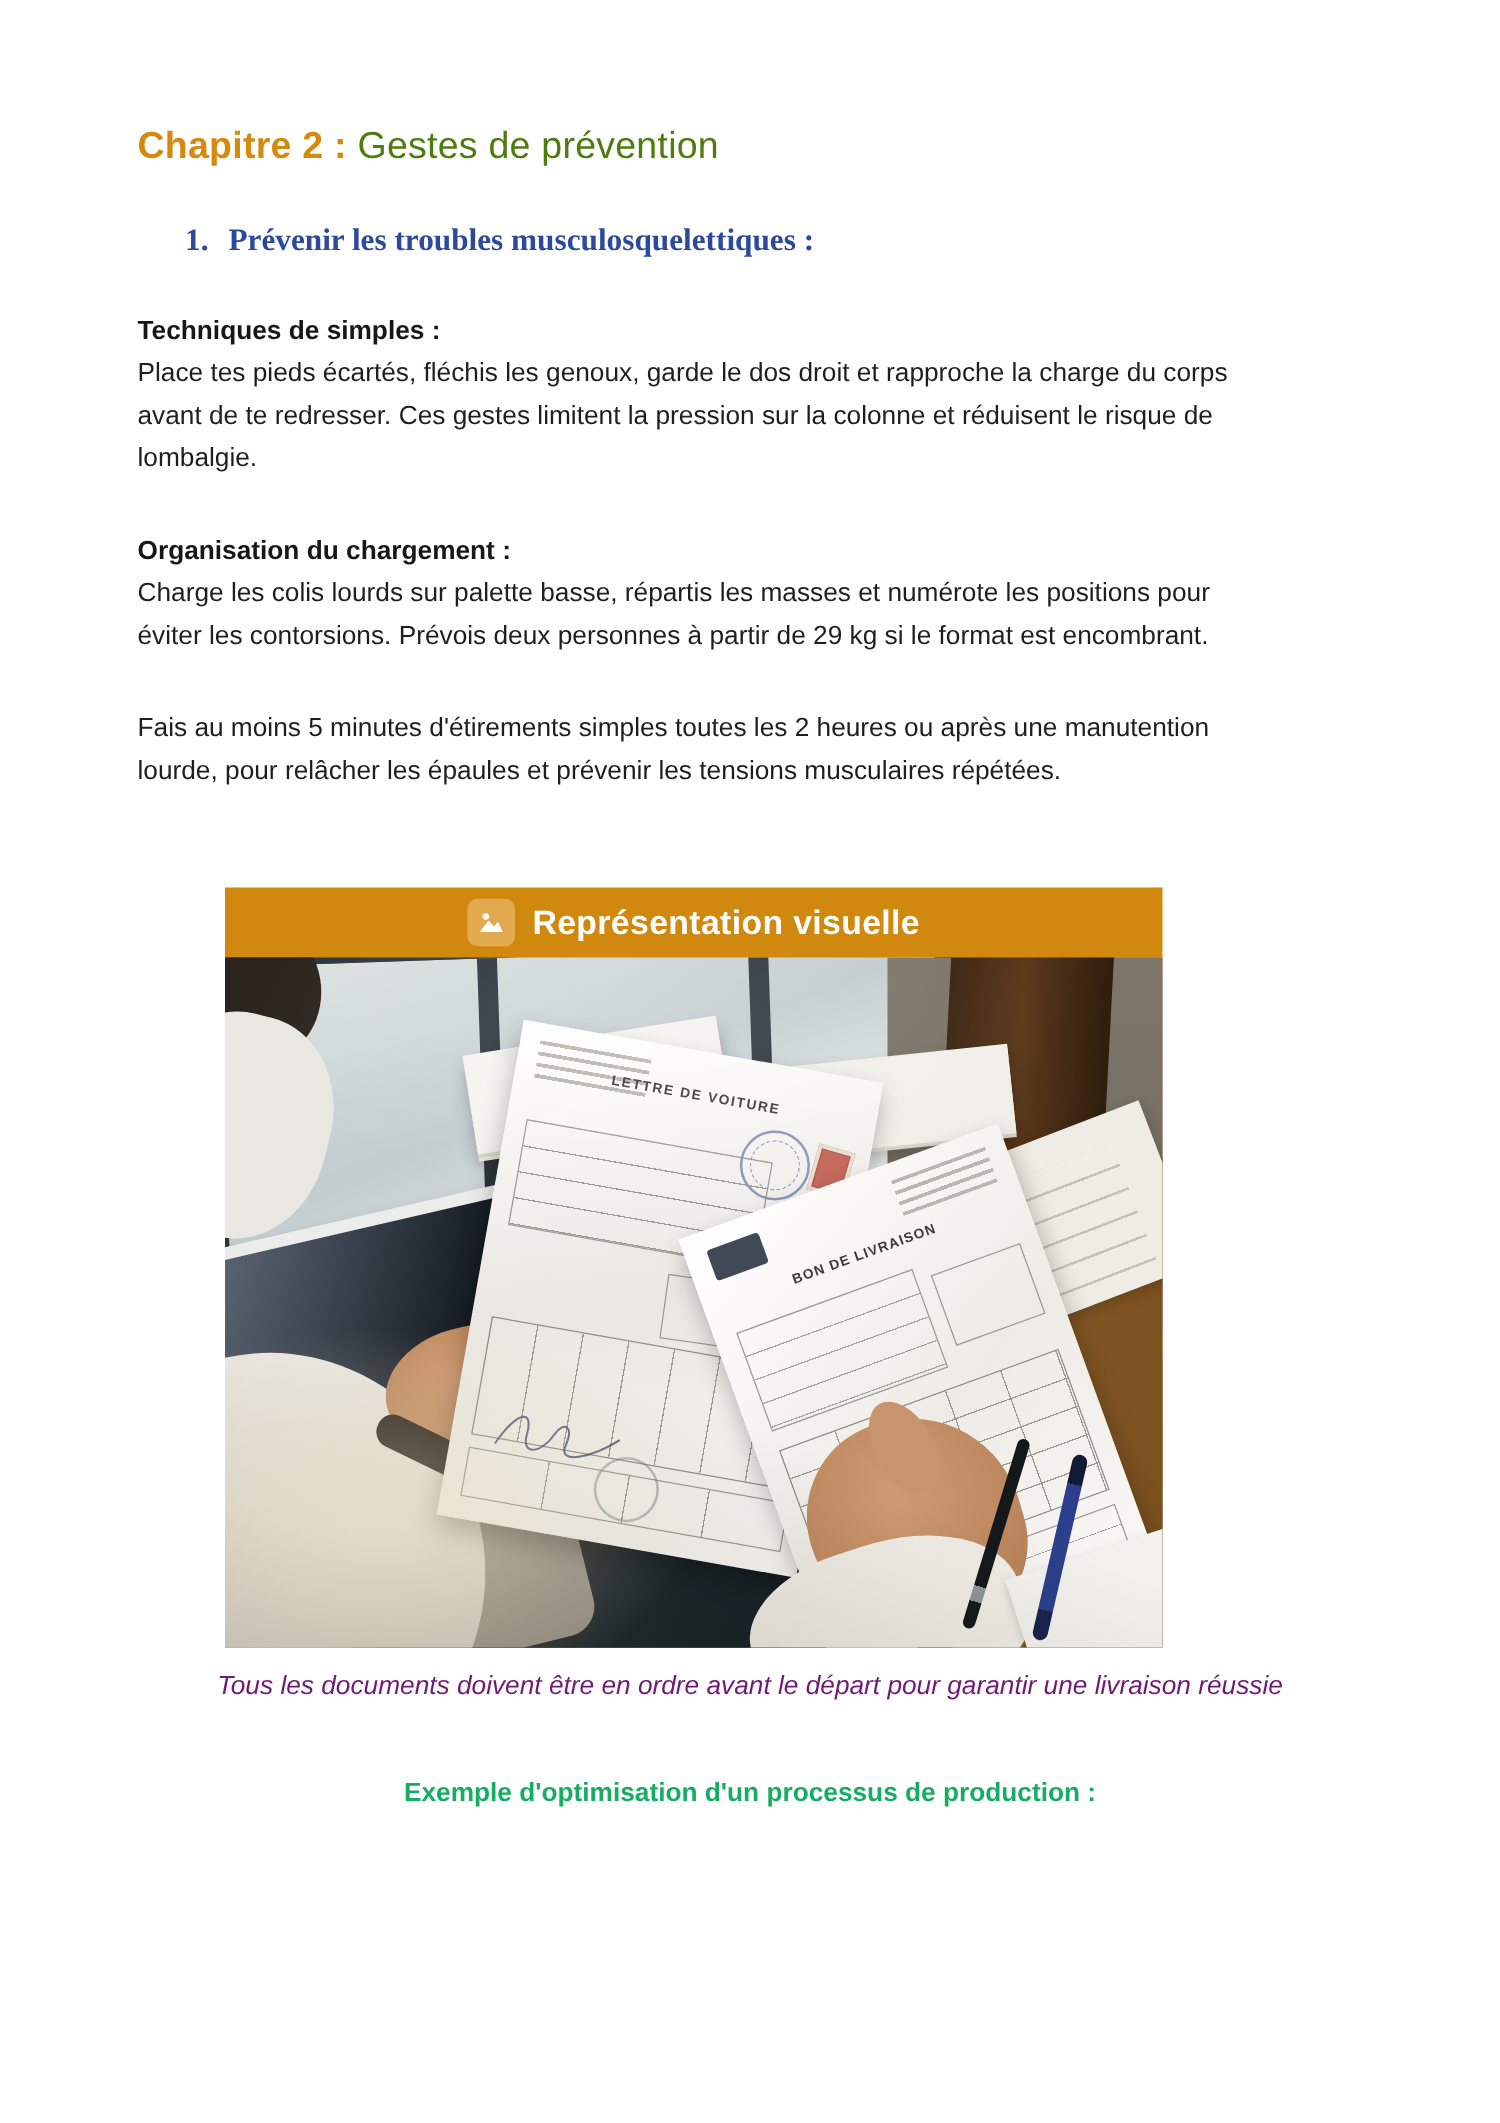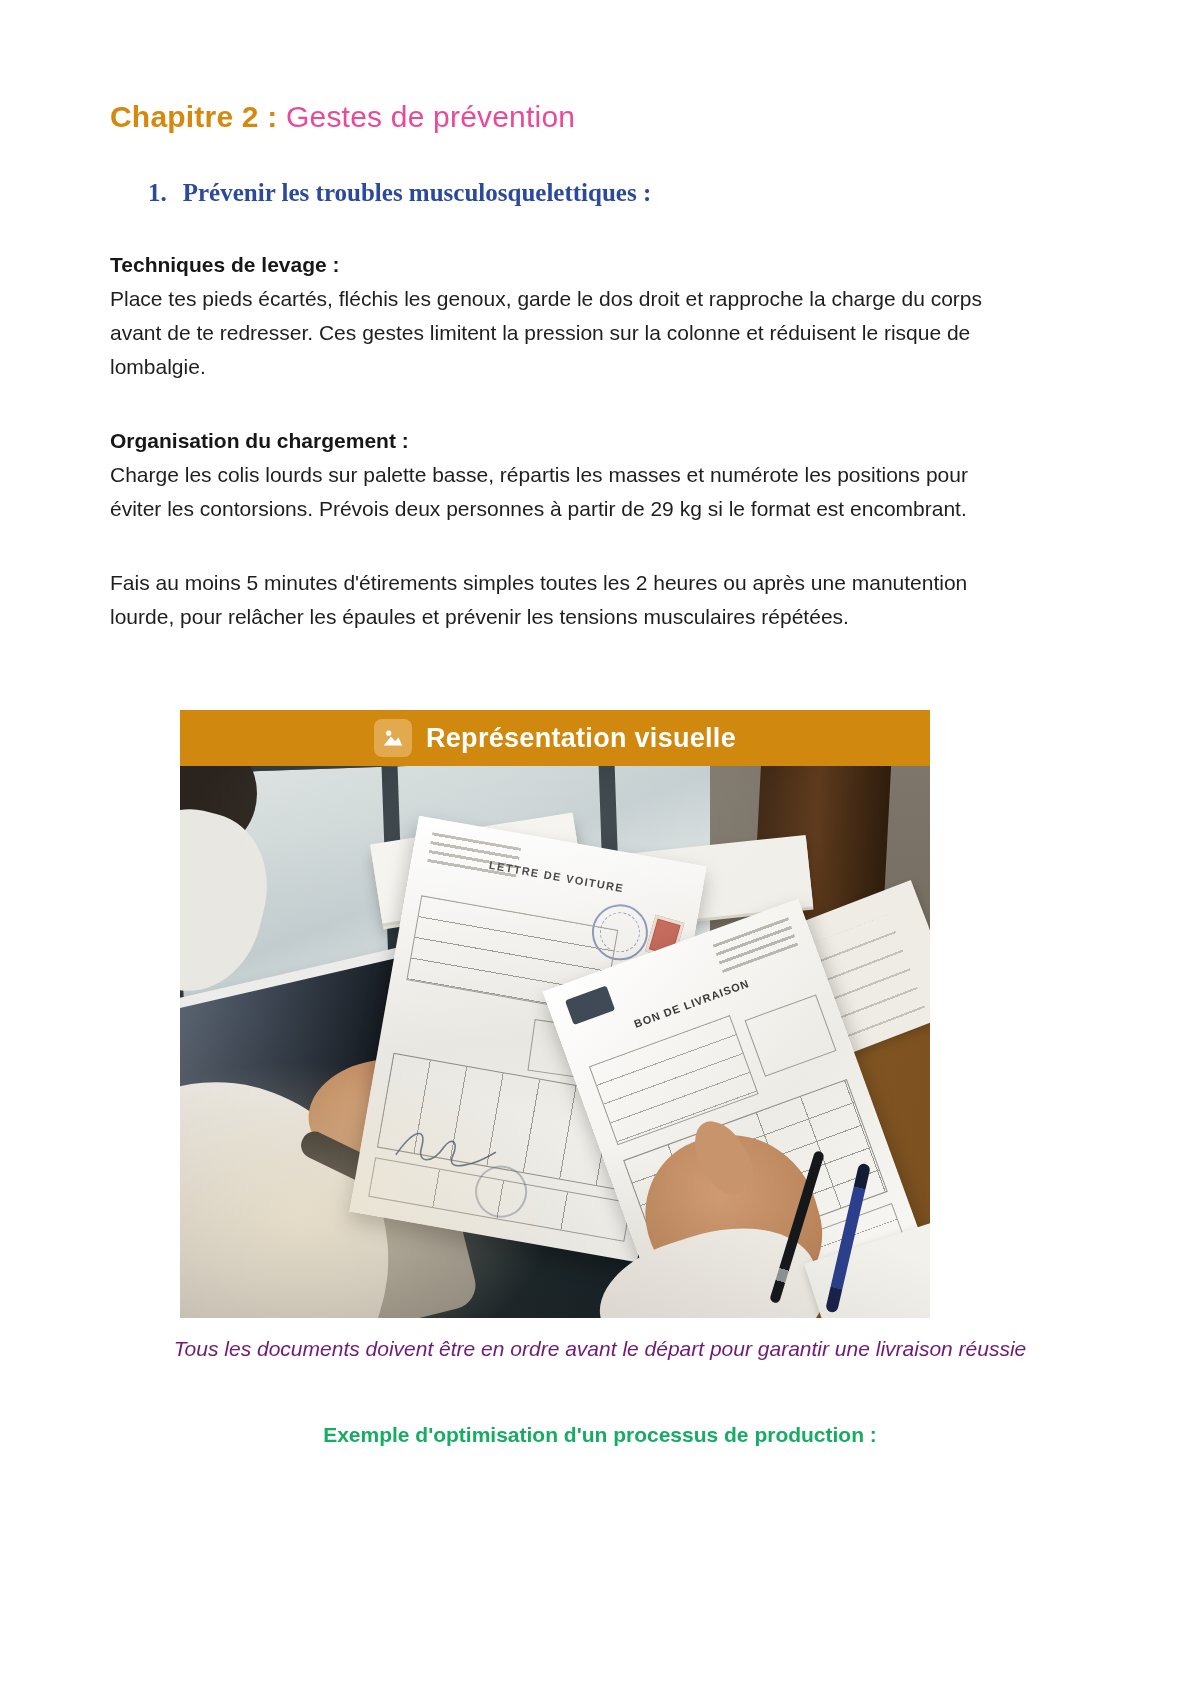--- a/index.html
+++ b/index.html
@@ -7,21 +7,21 @@
   body {
     width:1200px; height:1698px; overflow:hidden;
     font-family:"Liberation Sans", sans-serif;
     color:#1E1E1E;
   }
   .page { width:1200px; height:1698px; padding:100px 110px 0 110px; position:relative; }
 
   
   .chapter { font-size:30px; line-height:34px; letter-spacing:.2px; }
   .chapter .lbl { color:#D6890F; font-weight:bold; }
-  .chapter .rest { color:#ec4899; font-weight:normal; }
+  .chapter .rest { color:#4d7c0f; font-weight:normal; }
 
   .section-heading {
     margin-top:44px; padding-left:38px;
     font-size:25px; font-weight:bold; color:#2B4A9D; line-height:30px;font-family:Liberation Serif, serif;
   }
   .section-heading .num { margin-right:16px; }
 
   
   .para { margin-top:40px; }
   .para:first-of-type { margin-top:40px; }
@@ -180,21 +180,21 @@
 </head>
 <body>
 
 <div class="page">
 
   <h1 class="chapter"><span class="lbl">Chapitre 2 :</span><span class="rest"> Gestes de prévention</span></h1>
 
   <h2 class="section-heading"><span class="num">1.</span><span>Prévenir les troubles musculosquelettiques :</span></h2>
 
   <div class="para">
-    <div class="para-heading">Techniques de levage :</div>
+    <div class="para-heading">Techniques de simples :</div>
     <div class="para-body">Place tes pieds écartés, fléchis les genoux, garde le dos droit et rapproche la charge du corps avant de te redresser. Ces gestes limitent la pression sur la colonne et réduisent le risque de lombalgie.</div>
   </div>
 
   <div class="para">
     <div class="para-heading">Organisation du chargement :</div>
     <div class="para-body">Charge les colis lourds sur palette basse, répartis les masses et numérote les positions pour éviter les contorsions. Prévois deux personnes à partir de 29 kg si le format est encombrant.</div>
   </div>
 
   <div class="para">
     <div class="para-body">Fais au moins 5 minutes d'étirements simples toutes les 2 heures ou après une manutention lourde, pour relâcher les épaules et prévenir les tensions musculaires répétées.</div>

